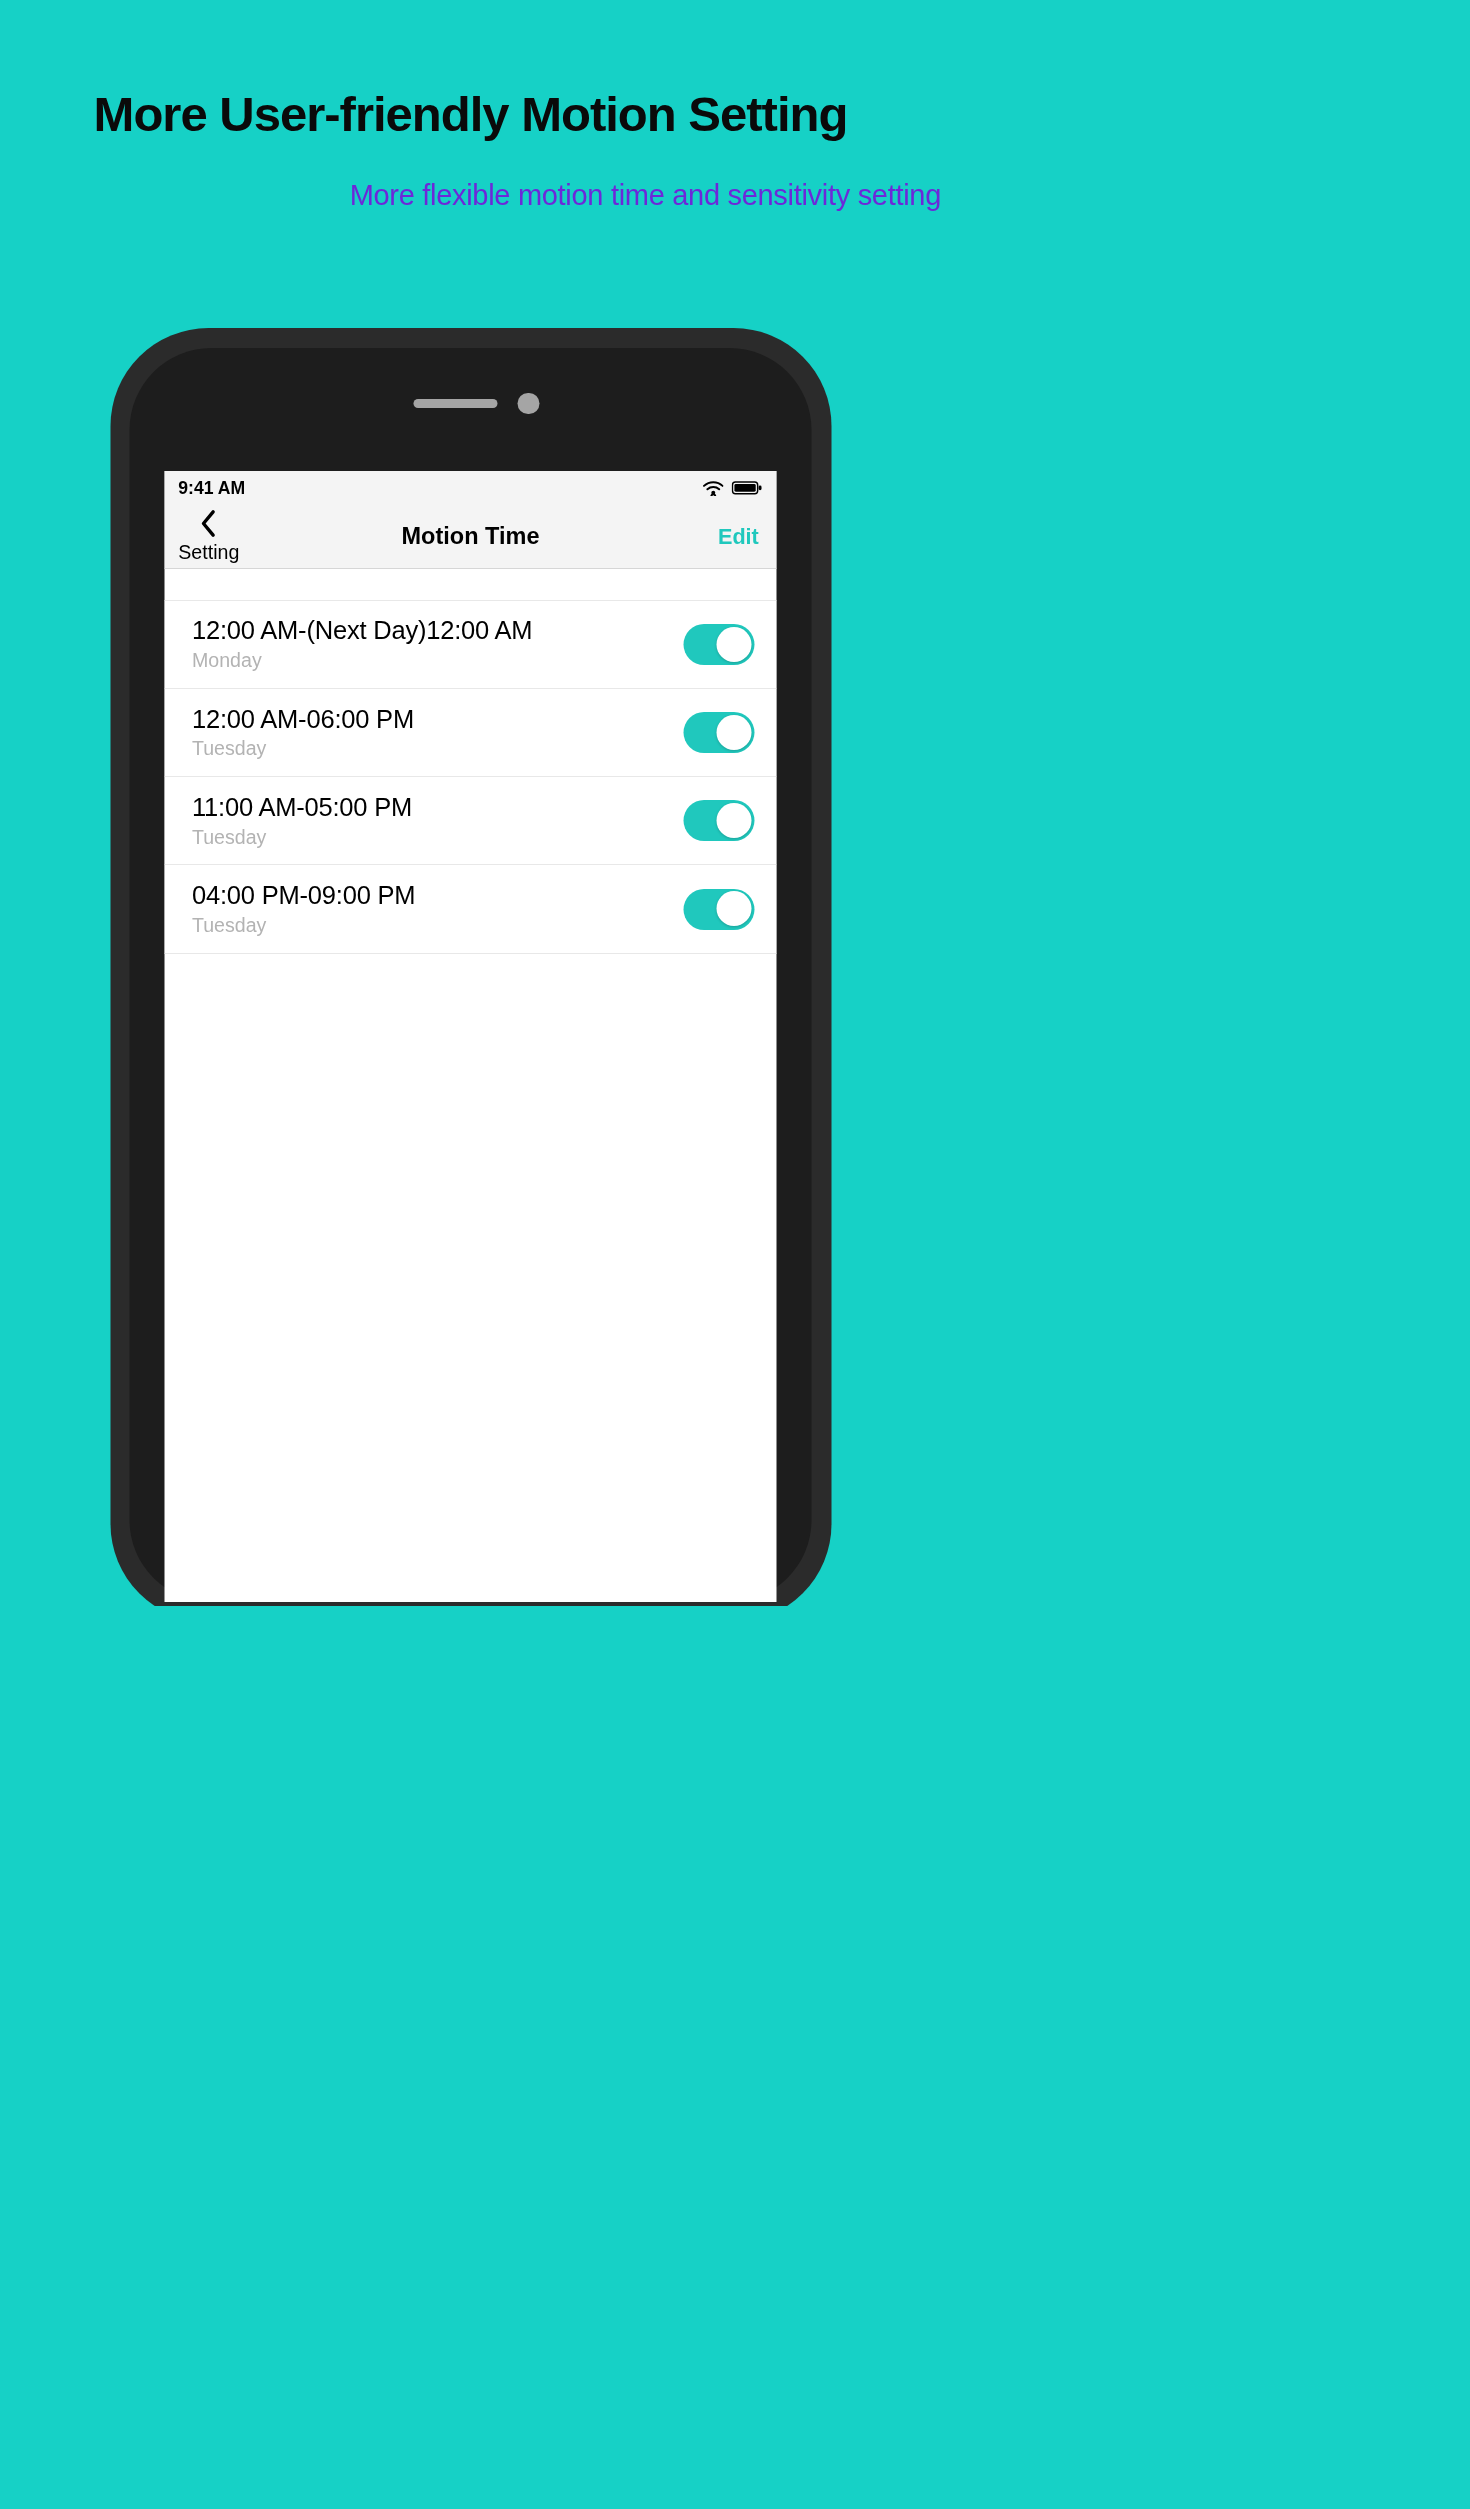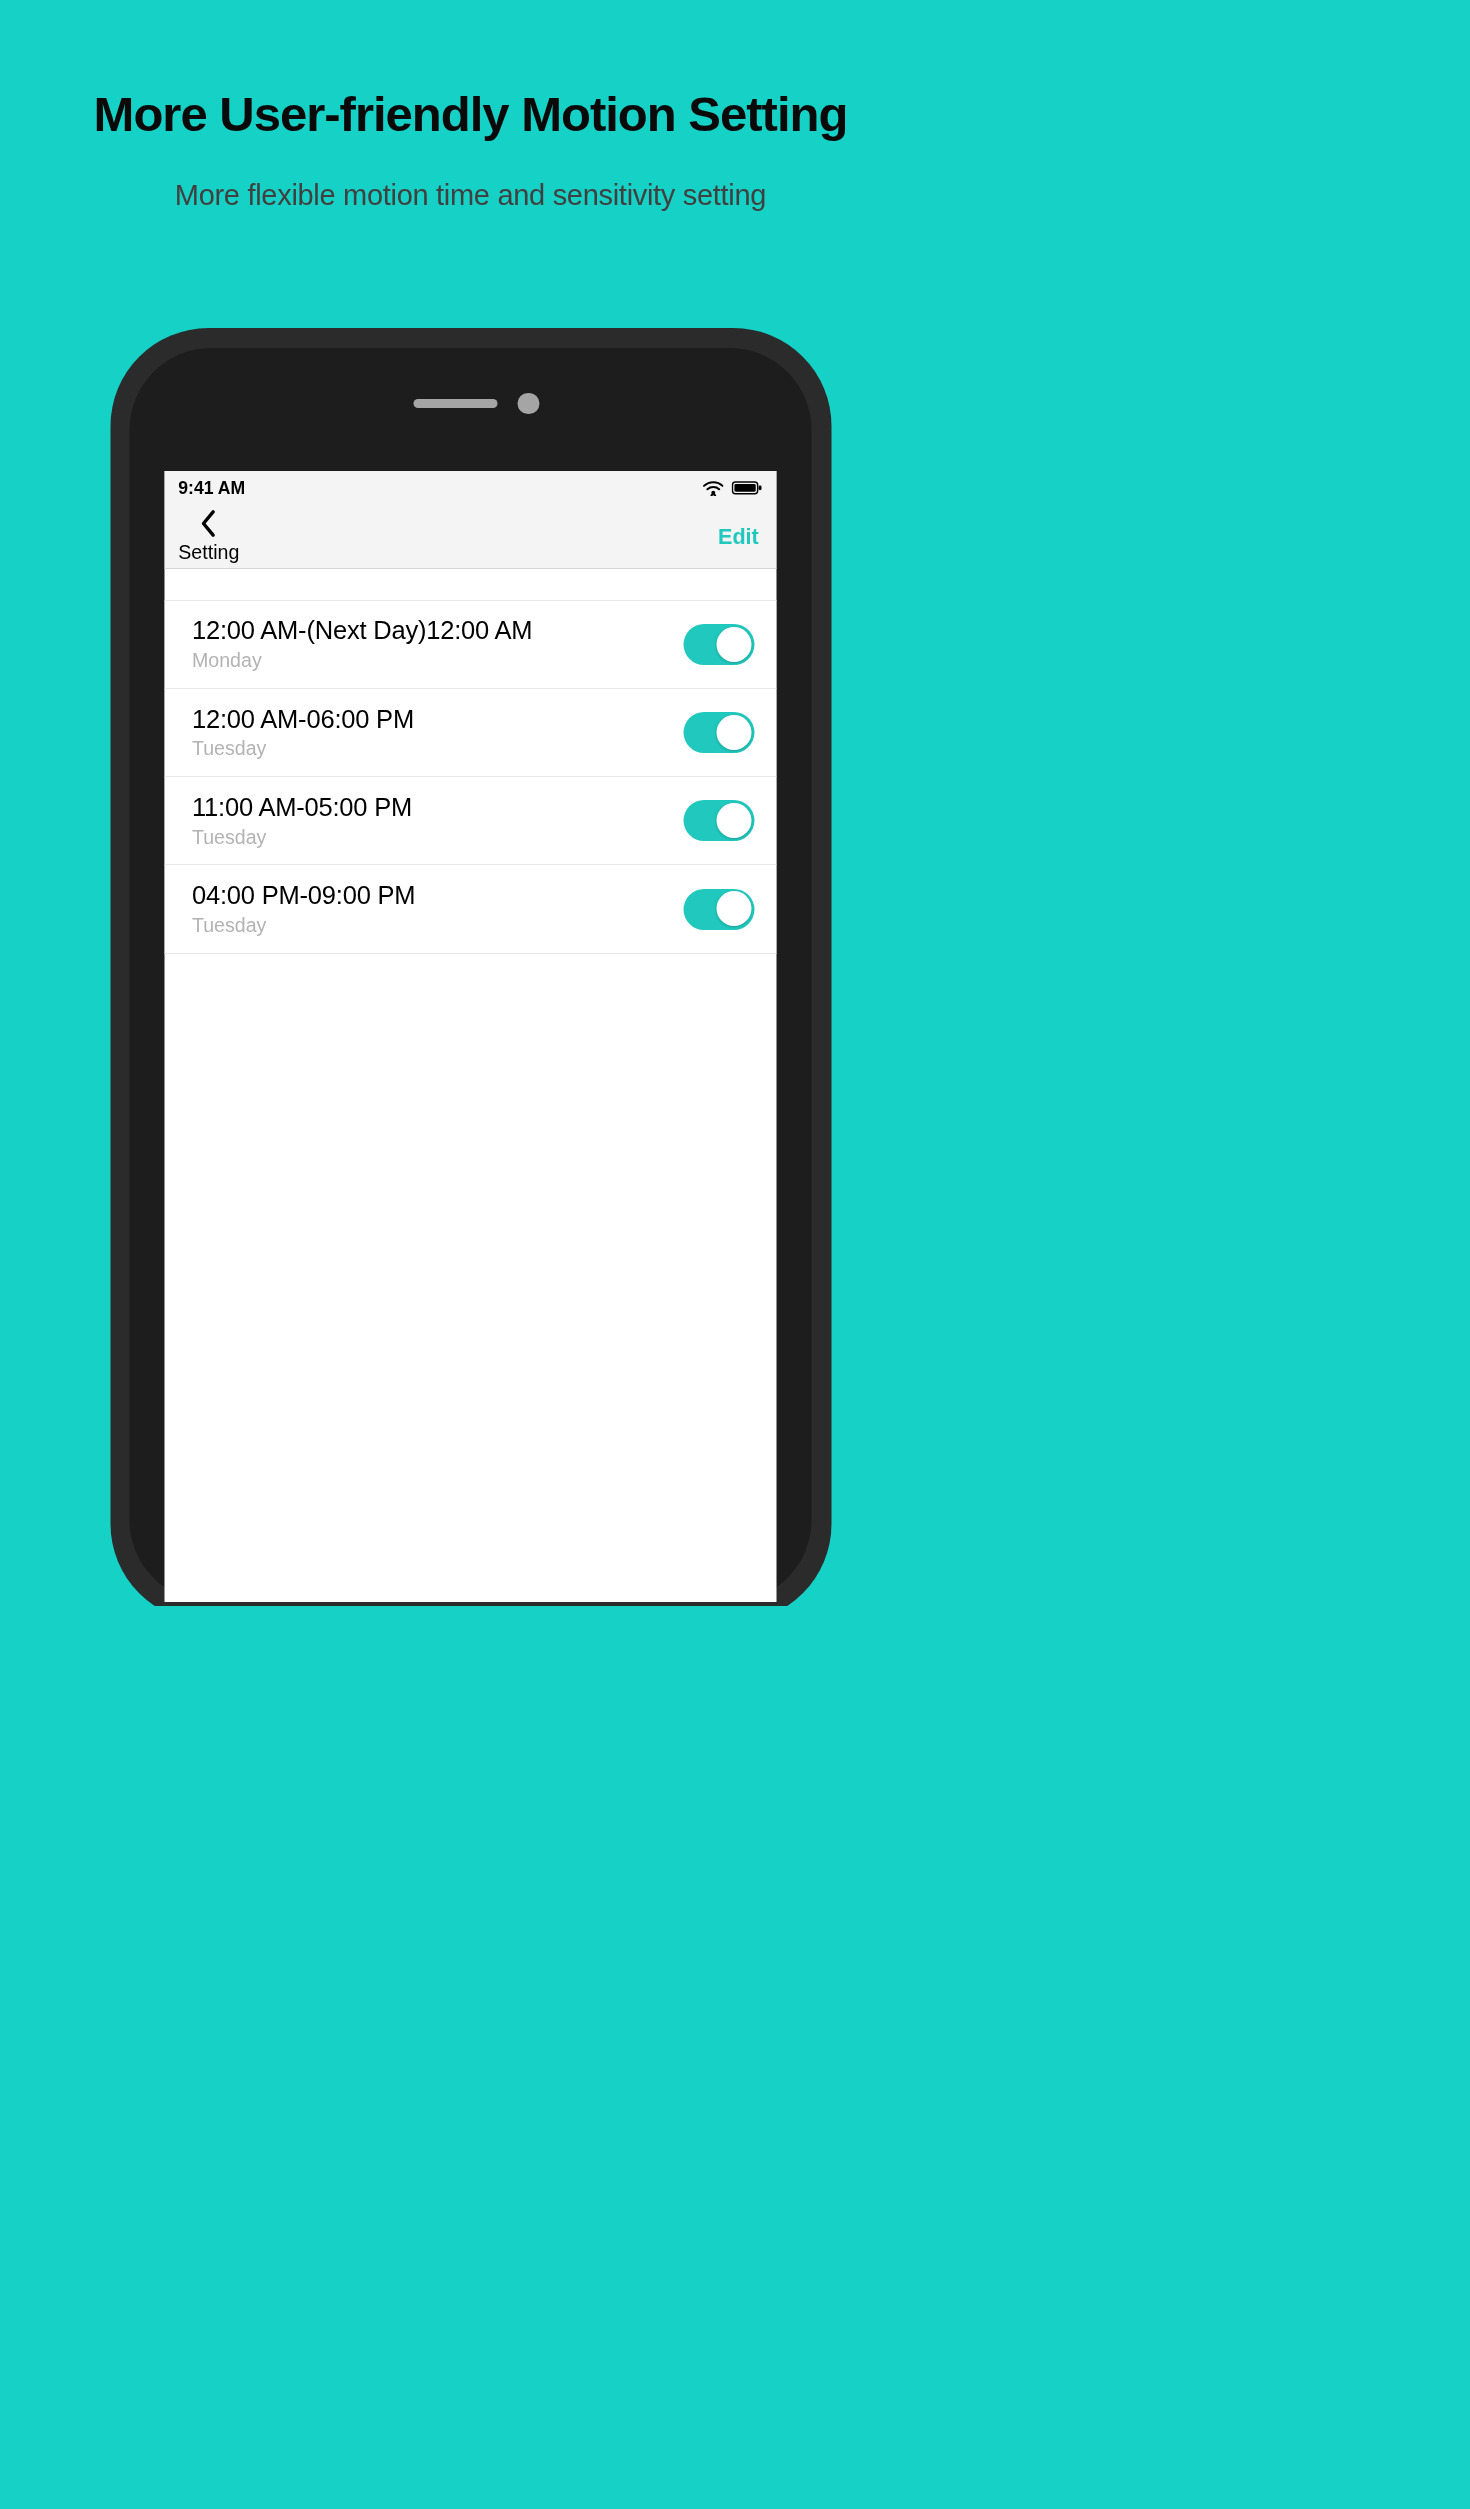--- a/index.html
+++ b/index.html
@@ -14,23 +14,23 @@
   }
   .promo-title {
     text-align: center;
     font-weight: 700;
     font-size: 49px;
     color: #0a0a0a;
     padding-top: 86px;
     letter-spacing: -1px;
   }
   .promo-subtitle {
-    text-align: center;
+    text-align: right;
     font-size: 29px;
-    color: #404040;
+    color: #6d28d9;
     margin-top: 37px;
     letter-spacing: -0.3px;
   }
   .phone-wrap {
     position: absolute;
     left: 50%;
     transform: translateX(-50%);
     top: 328px;
   }
   .phone-outer {
@@ -217,20 +217,21 @@
 
         <div class="nav-bar">
           <div class="back-group">
             <span class="chevron-left-icon">
               <svg width="17.6" height="29" viewBox="0 0 18 30">
                 <polyline points="14,3 4,15 14,27" stroke="#000" stroke-width="3.5" fill="none" stroke-linecap="round" stroke-linejoin="round"></polyline>
               </svg>
             </span>
             <span class="back-label">Setting</span>
           </div>
+          <div class="nav-title">Motion Time</div>
           <div class="edit-btn">Edit</div>
         </div>
 
         <div class="list">
 
           <div class="row">
             <div class="row-text">
               <div class="row-time">12:00 AM-(Next Day)12:00 AM</div>
               <div class="row-day">Monday</div>
             </div>

